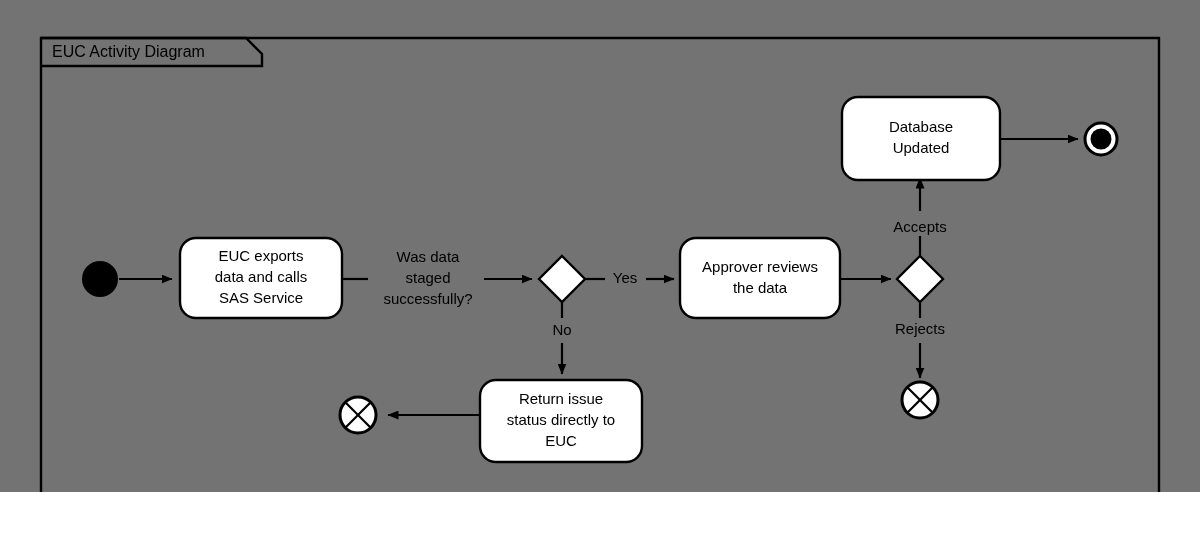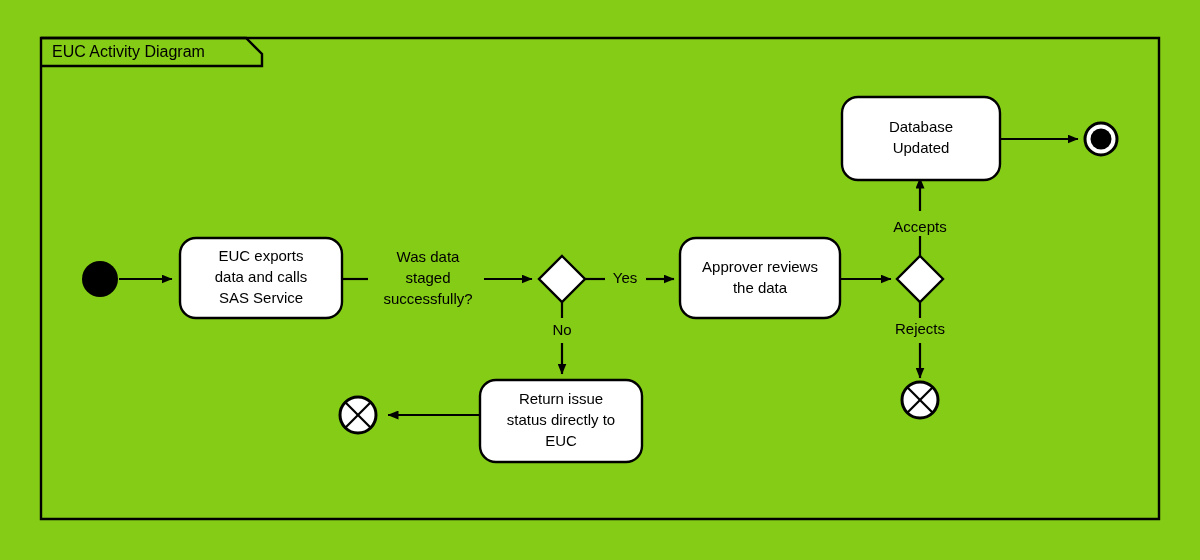--- a/index.html
+++ b/index.html
@@ -3,22 +3,22 @@
 <meta charset="utf-8">
 <style>
   html, body {
     margin: 0;
     padding: 0;
     background: #ffffff;
   }
   #canvas {
     position: relative;
     width: 1200px;
-    height: 560px;
-    background: #84cc16;
+    height: 492px;
+    background: #737373;
     font-family: "Liberation Sans", sans-serif;
     overflow: hidden;
   }
   #diagram-svg {
     position: absolute;
     left: 0;
     top: 0;
   }
   .node-label {
     font-family: "Liberation Sans", sans-serif;

